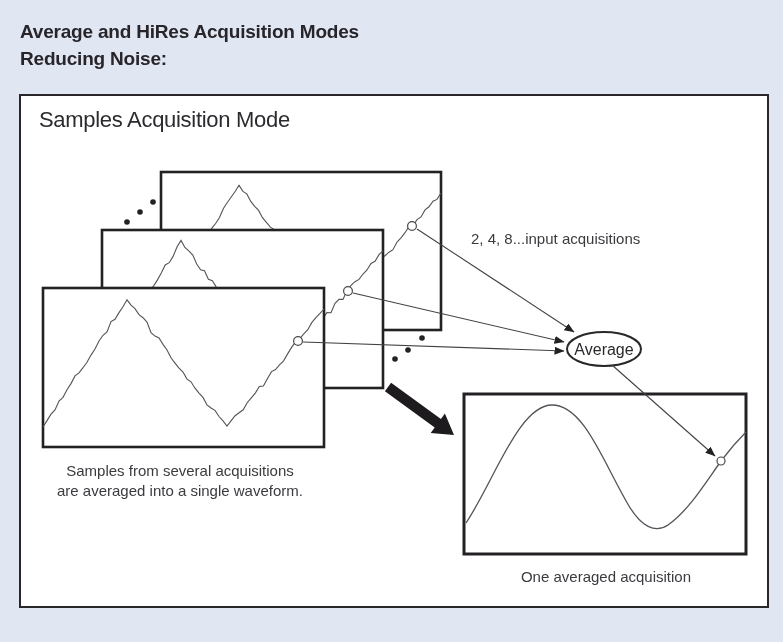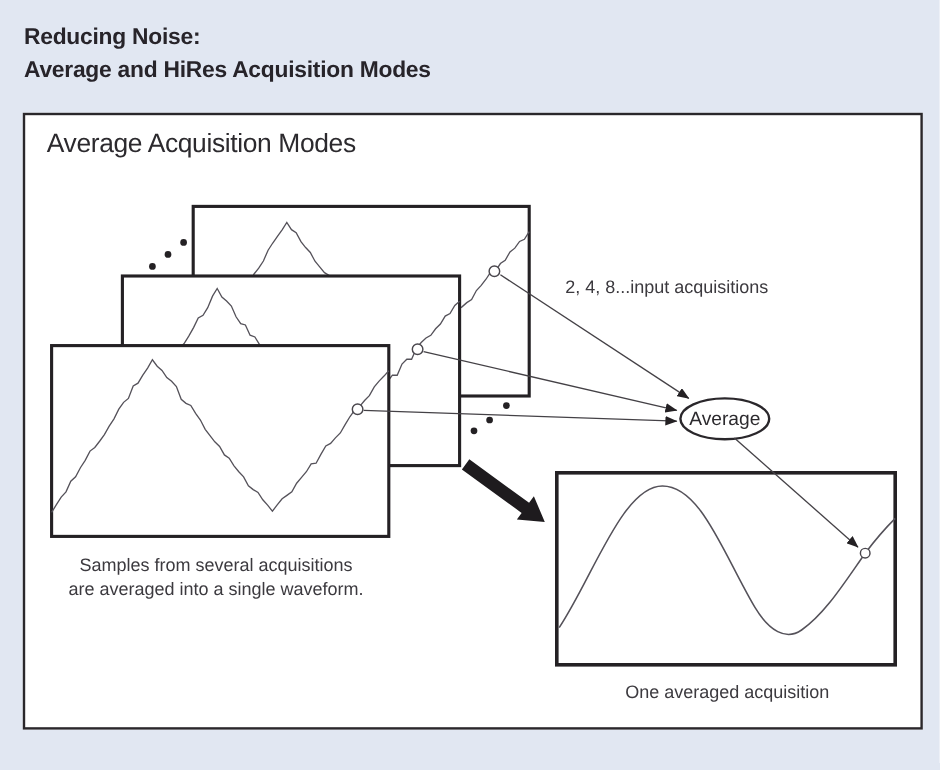--- a/index.html
+++ b/index.html
@@ -33,26 +33,26 @@
   .dot{fill:#242124;}
   .avg-ellipse{fill:#ffffff;stroke:#2a272b;stroke-width:2px;}
   .svg-label{font-family:"Liberation Sans",sans-serif;font-size:15px;fill:#3c3a3f;}
   .avg-text{font-family:"Liberation Sans",sans-serif;font-size:16px;fill:#2c2a2e;}
   .thick-arrow{fill:#1e1b1e;}
 </style>
 </head>
 <body>
 
 <div class="doc-title">
+  <span>Average and HiRes Acquisition Modes</span>
   <span>Reducing Noise:</span>
-  <span>Average and HiRes Acquisition Modes</span>
 </div>
 
 <div class="panel">
-  <div class="panel-heading">Average Acquisition Modes</div>
+  <div class="panel-heading">Samples Acquisition Mode</div>
 
   <svg class="diagram" viewBox="0 0 746 508">
     <defs>
       <marker id="ah" markerUnits="userSpaceOnUse" markerWidth="11" markerHeight="8" refX="9.5" refY="4" orient="auto">
         <path d="M0,0 L10,4 L0,8 Z" fill="#242124"></path>
       </marker>
     </defs>
 
     <rect class="frame" x="140" y="76" width="280" height="158"></rect>
     <path class="wave" d="M140,212L143.9,206.0L147.8,200.0L151.7,194.3L155.6,188.1L159.5,183.4L163.4,175.6L167.3,167.0L171.2,163.4L175.1,157.7L179.0,150.7L182.9,144.8L186.8,140.7L190.7,132.3L194.6,127.5L198.5,121.5L202.4,112.5L206.3,106.5L210.2,101.0L214.1,95.5L218.0,89.3L221.9,95.4L225.8,97.9L229.8,105.4L233.7,110.3L237.6,114.4L241.5,121.7L245.4,126.4L249.4,131.2L253.3,133.6L257.2,140.3L261.1,143.2L265.0,147.1L269.0,155.8L272.9,162.1L276.8,163.3L280.7,167.4L284.6,175.7L288.6,178.4L292.5,184.5L296.4,189.6L300.3,196.1L304.2,197.2L308.2,206.0L312.1,210.8L316.0,213.4L320.0,206.9L324.0,202.7L328.0,202.4L332.0,196.0L336.0,191.6L340.0,185.7L344.0,182.5L348.0,179.3L352.0,171.2L356.0,169.8L360.0,162.0L364.0,159.7L368.0,156.2L372.0,153.7L376.0,146.1L380.0,141.8L384.0,136.7L388.0,130.5L392.0,129.8L396.0,123.6L400.0,120.9L404.0,113.9L408.0,110.8L412.0,105.2L416.0,103.4L420.0,97.0"></path>

